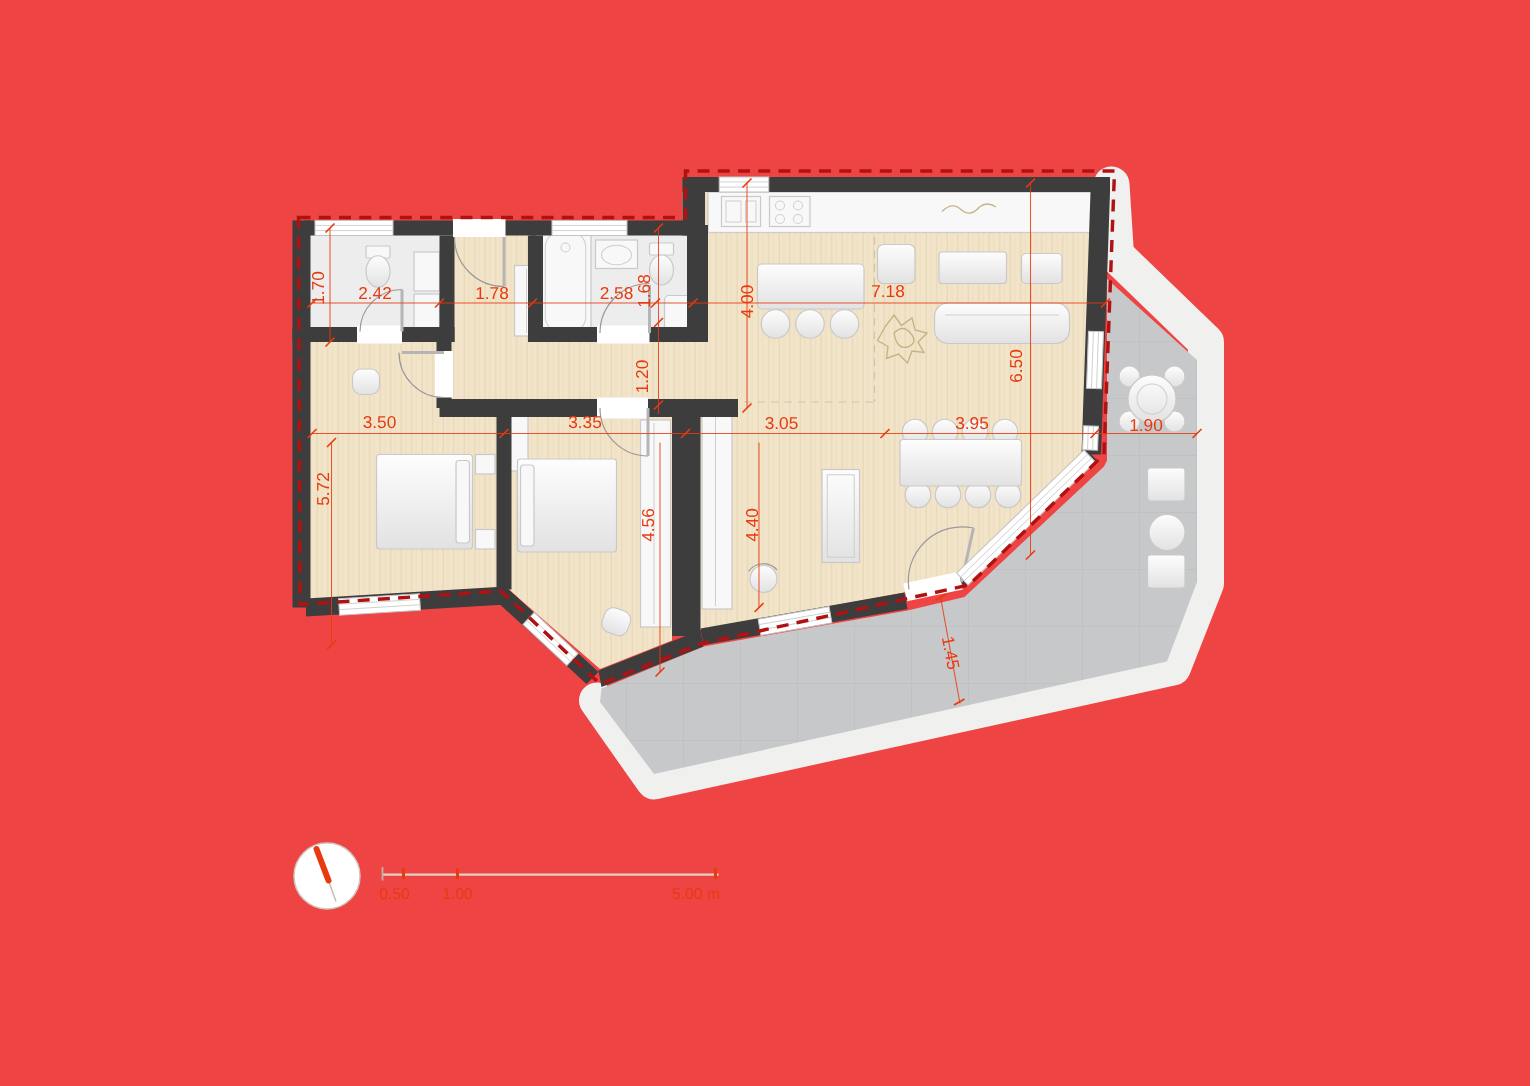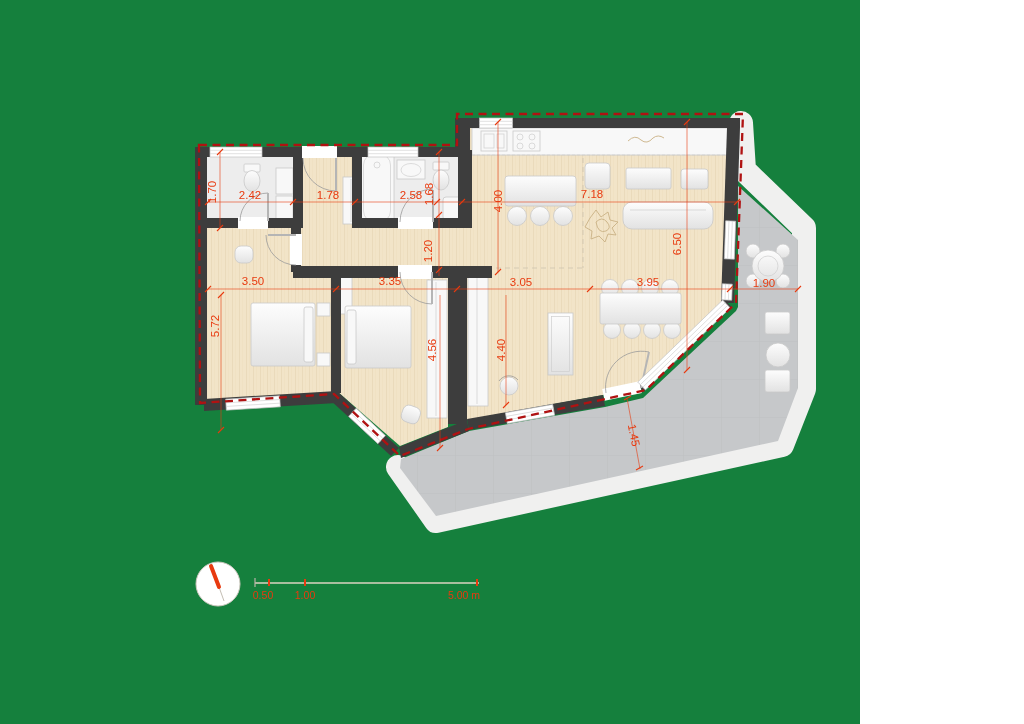--- a/index.html
+++ b/index.html
@@ -1,21 +1,21 @@
 <!DOCTYPE html>
 <html style="--wall: #3d3d3d; --wood: #f2e4c8; --wood_grain: #e8d8b7; --tile: #ededed; --terrace: #c6c8ca; --terrace_grid: #bfc1c3; --outer_band: #f0f0ef; --dim: #e83a0f; --dash: #b01212; --furnstroke: #c9c9c9;"><head>
 <meta charset="utf-8">
 <style>
   :root{
     --wall:#3d3d3d; --wood:#f2e4c8; --wood_grain:#e8d8b7; --tile:#ededed;
     --terrace:#c6c8ca; --terrace_grid:#bfc1c3; --outer_band:#f0f0ef;
     --dim:#e83a0f; --dash:#b01212; --furnstroke:#c9c9c9;
   }
   html,body{margin:0;padding:0;background:#ffffff;}
-  .stage{width:860px;height:724px;position:relative;background:#15803d;overflow:hidden;}
+  .stage{width:1020px;height:724px;position:relative;background:#ef4444;overflow:hidden;}
   svg{display:block;font-family:"Liberation Sans",sans-serif;}
   .wall{fill:var(--wall);}
   .floor-wood{fill:url(#woodp);}
   .floor-tile{fill:var(--tile);}
   .terr{fill:url(#terrp);}
   .band{fill:none;stroke:var(--outer_band);stroke-width:24;stroke-linejoin:round;stroke-linecap:round;}
   .dim-line{stroke:var(--dim);stroke-width:.7;opacity:.85;}
   .tick{stroke:var(--dim);stroke-width:1.1;}
   .dim-text{fill:var(--dim);font-size:11.5px;text-anchor:middle;}
   .dash-red{stroke:var(--dash);stroke-width:2.3;fill:none;stroke-dasharray:8 5.5;}

